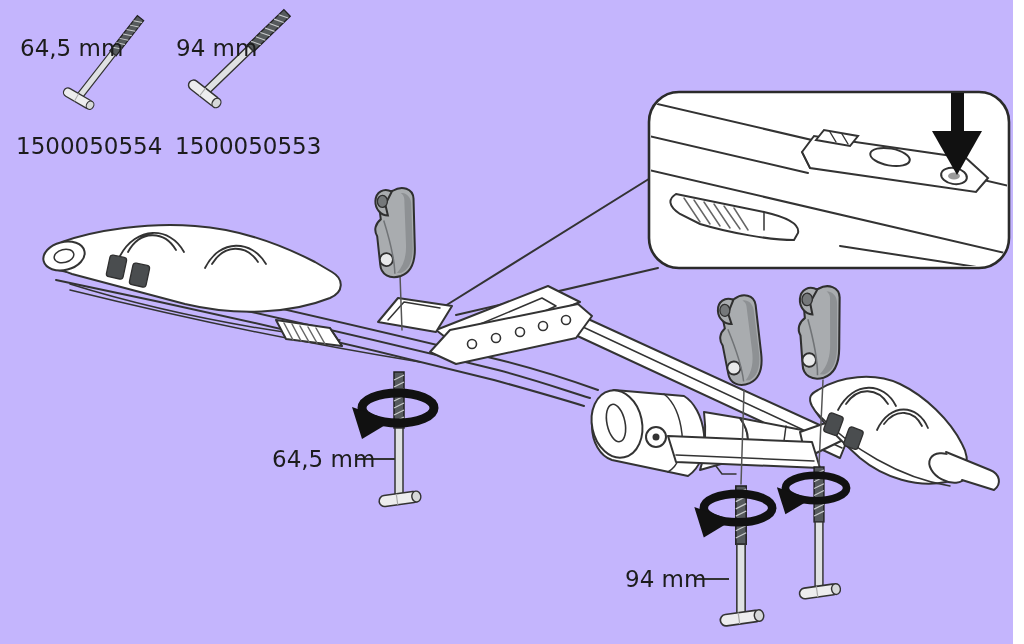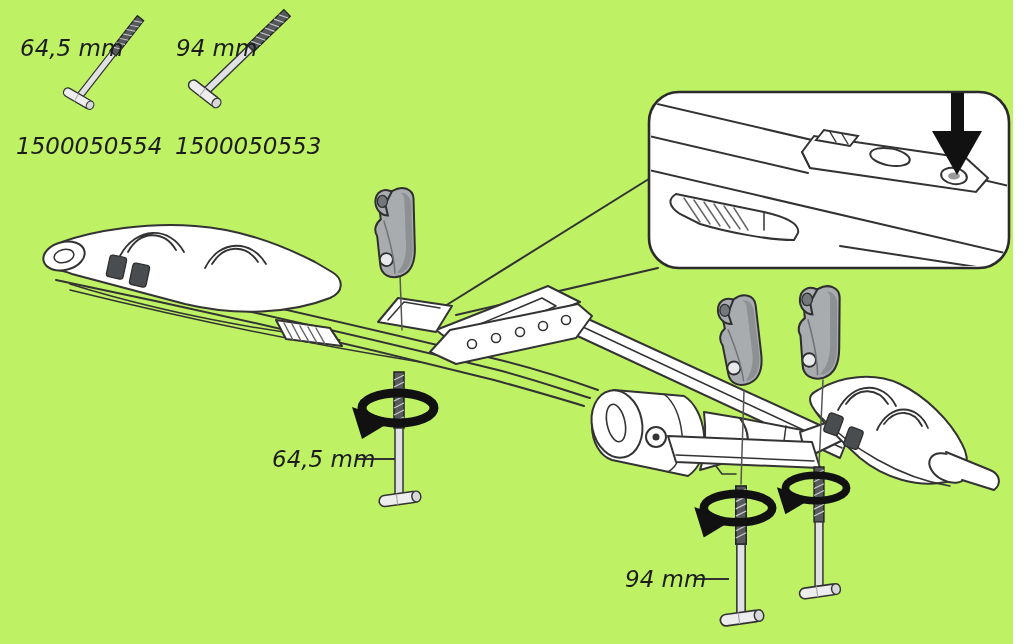--- a/index.html
+++ b/index.html
@@ -1,19 +1,18 @@
 <!DOCTYPE html>
 <html><head>
 <meta charset="utf-8">
 <style>
   html,body{margin:0;padding:0;background:#ffffff;}
   .stage{
-    position:relative;width:1013px;height:644px;background:#bef264;overflow:hidden;
+    position:relative;width:1013px;height:644px;background:#c4b5fd;overflow:hidden;
     font-family:"DejaVu Sans","Liberation Sans",sans-serif;
-    font-style:italic;
   }
   svg{position:absolute;left:0;top:0;}
   text{fill:#1c1c1c;}
   .dim-label{font-size:23px;}
   .part-number{font-size:23px;}
 </style>
 </head>
 <body>
 
 <div class="stage">

